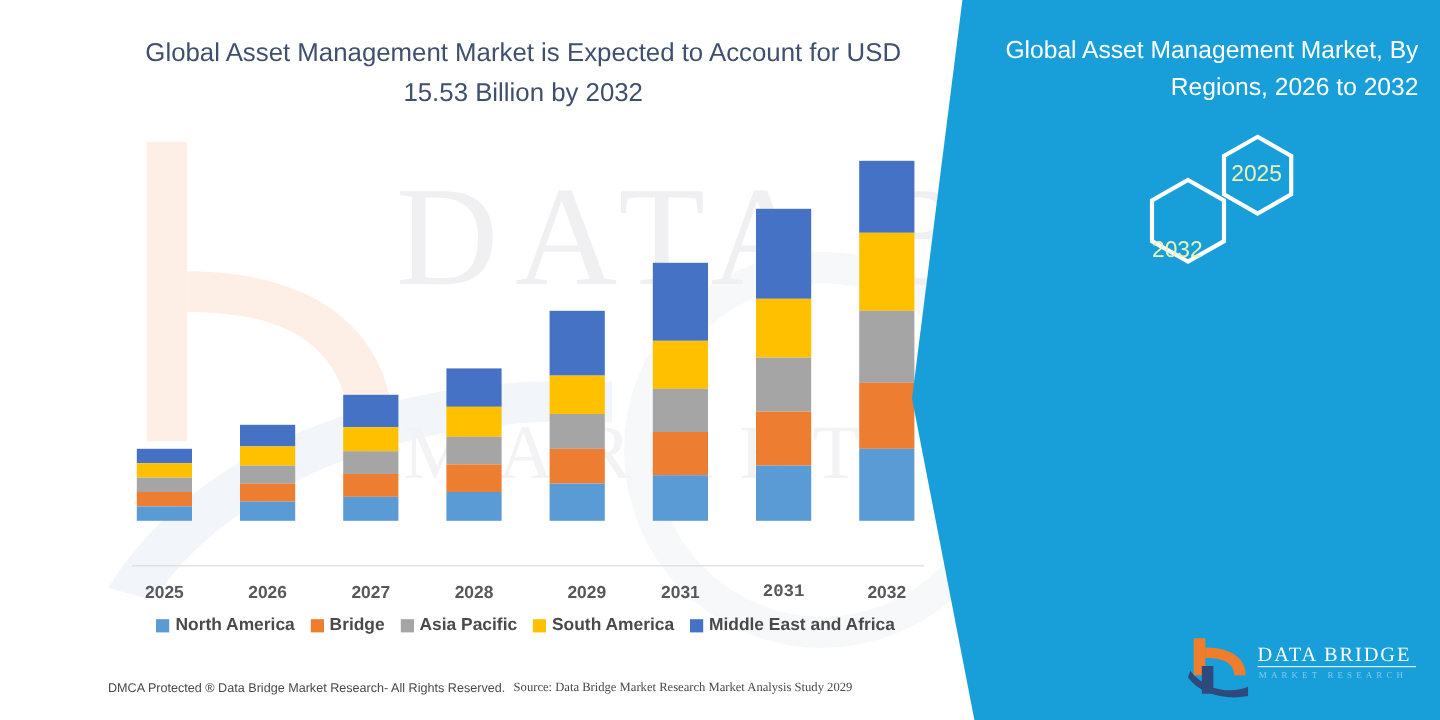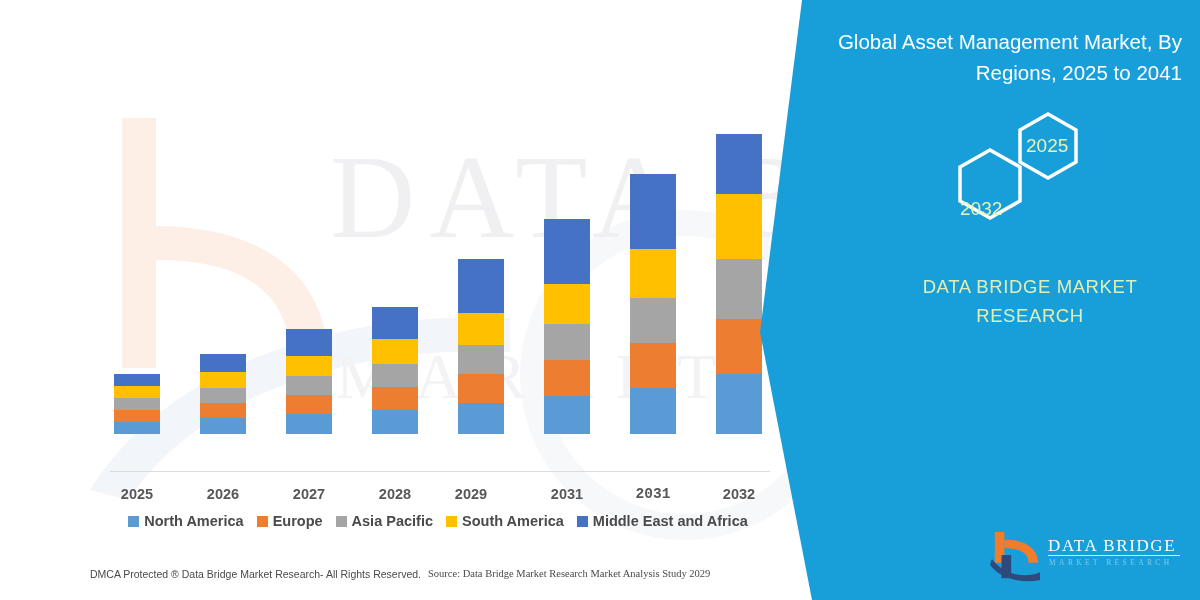--- a/index.html
+++ b/index.html
@@ -133,20 +133,21 @@
 
   <svg class="wm-swoosh" viewBox="0 0 420 200">
     <path d="M0 190 C80 60 260 10 420 18 L420 52 C270 44 110 92 38 200 Z" fill="#f2f5f9"></path>
   </svg>
 
   <div class="wm-circle"></div>
 
   <div class="wm-text">DATA BRIDGE</div>
   <div class="wm-text2">MARKET RESEARCH</div>
 
+  <div class="chart-title">Global Asset Management Market is Expected to Account for USD 15.53 Billion by 2032</div>
 
   <div class="chart-area">
     <div class="axis-line"></div>
     <div class="plot" id="plot">
         <div class="bar" style="left: 18px;">
           <div class="seg" title="Middle East and Africa 2025" style="height: 12px; background: rgb(69, 114, 196);"></div>
           <div class="seg" title="South America 2025" style="height: 12px; background: rgb(255, 192, 0);"></div>
           <div class="seg" title="Asia Pacific 2025" style="height: 12px; background: rgb(165, 165, 165);"></div>
           <div class="seg" title="Europe 2025" style="height: 12px; background: rgb(237, 125, 49);"></div>
           <div class="seg" title="North America 2025" style="height: 12px; background: rgb(91, 155, 213);"></div>
@@ -199,35 +200,35 @@
           <div class="seg" title="Asia Pacific 2032" style="height: 60px; background: rgb(165, 165, 165);"></div>
           <div class="seg" title="Europe 2032" style="height: 55px; background: rgb(237, 125, 49);"></div>
           <div class="seg" title="North America 2032" style="height: 60px; background: rgb(91, 155, 213);"></div>
         </div>
       </div>
     <div id="xlabels">
         <div class="xlabel" style="left: -2px;">2025</div>
         <div class="xlabel" style="left: 84px;">2026</div>
         <div class="xlabel" style="left: 170px;">2027</div>
         <div class="xlabel" style="left: 256px;">2028</div>
-        <div class="xlabel" style="left: 332px;">2029</div>
+        <div class="xlabel" style="left: 350px;">2029</div>
         <div class="xlabel" style="left: 428px;">2031</div>
         <div class="xlabel" style="left: 514px; font-family: Liberation Mono, monospace;">2031</div>
         <div class="xlabel" style="left: 600px;">2032</div>
       </div>
   </div>
 
   <div class="legend" id="legend">
       <div class="legend-item">
         <span class="legend-swatch" style="background: rgb(91, 155, 213);"></span>
         <span class="legend-label">North America</span>
       </div>
       <div class="legend-item">
         <span class="legend-swatch" style="background: rgb(237, 125, 49);"></span>
-        <span class="legend-label">Europe</span>
+        <span class="legend-label">Bridge</span>
       </div>
       <div class="legend-item">
         <span class="legend-swatch" style="background: rgb(165, 165, 165);"></span>
         <span class="legend-label">Asia Pacific</span>
       </div>
       <div class="legend-item">
         <span class="legend-swatch" style="background: rgb(255, 192, 0);"></span>
         <span class="legend-label">South America</span>
       </div>
       <div class="legend-item">
@@ -236,35 +237,31 @@
       </div>
     </div>
 
   <div class="footer-left">DMCA Protected ® Data Bridge Market Research-  All Rights Reserved.</div>
   <div class="footer-src">Source: Data Bridge Market Research  Market Analysis Study 2029</div>
 
   <svg class="blue-panel" viewBox="0 0 1200 600" preserveAspectRatio="none">
     <path d="M802 0 L1200 0 L1200 600 L812 600 L760 332 Z" fill="#189fd9"></path>
   </svg>
 
-  <div class="panel-title">Global Asset Management Market, By Regions, 2025 to 2041</div>
+  <div class="panel-title">Global Asset Management Market, By Regions, 2026 to 2032</div>
 
   <div class="hexwrap">
     <svg viewBox="0 0 200 125" width="200" height="125">
       <polygon points="48,20 78,37 78,71 48,88 18,71 18,37" fill="none" stroke="#ffffff" stroke-width="3.5" transform="translate(22,22)"></polygon>
       <polygon points="120,6 148,22 148,54 120,70 92,54 92,22" fill="none" stroke="#ffffff" stroke-width="3.5" transform="translate(8,0)"></polygon>
     </svg>
     <span class="hex-label" style="left:40px; top:90px;">2032</span>
     <span class="hex-label" style="left:106px; top:27px;">2025</span>
   </div>
 
-  <div class="brand-line">
-    <span>DATA BRIDGE MARKET</span><br>
-    <span>RESEARCH</span>
-  </div>
 
   <div class="logo">
     <svg viewBox="0 0 56 54" width="54" height="52" style="position:absolute;left:0;top:2px;">
       <path d="M7 2 L17 2 L17 34 L7 34 Z" fill="#f07d2b"></path>
       <path d="M17 10 C40 10 52 20 52 34 L42 34 C42 24 34 19 17 19 Z" fill="#f07d2b"></path>
       <path d="M4 30 C18 48 40 50 54 44 L54 52 C34 56 12 50 2 36 Z" fill="#2e4a7d"></path>
       <path d="M14 26 L24 26 L24 50 L14 50 Z" fill="#2e4a7d"></path>
     </svg>
     <div class="logo-name">DATA BRIDGE</div>
     <div class="logo-rule"></div>

